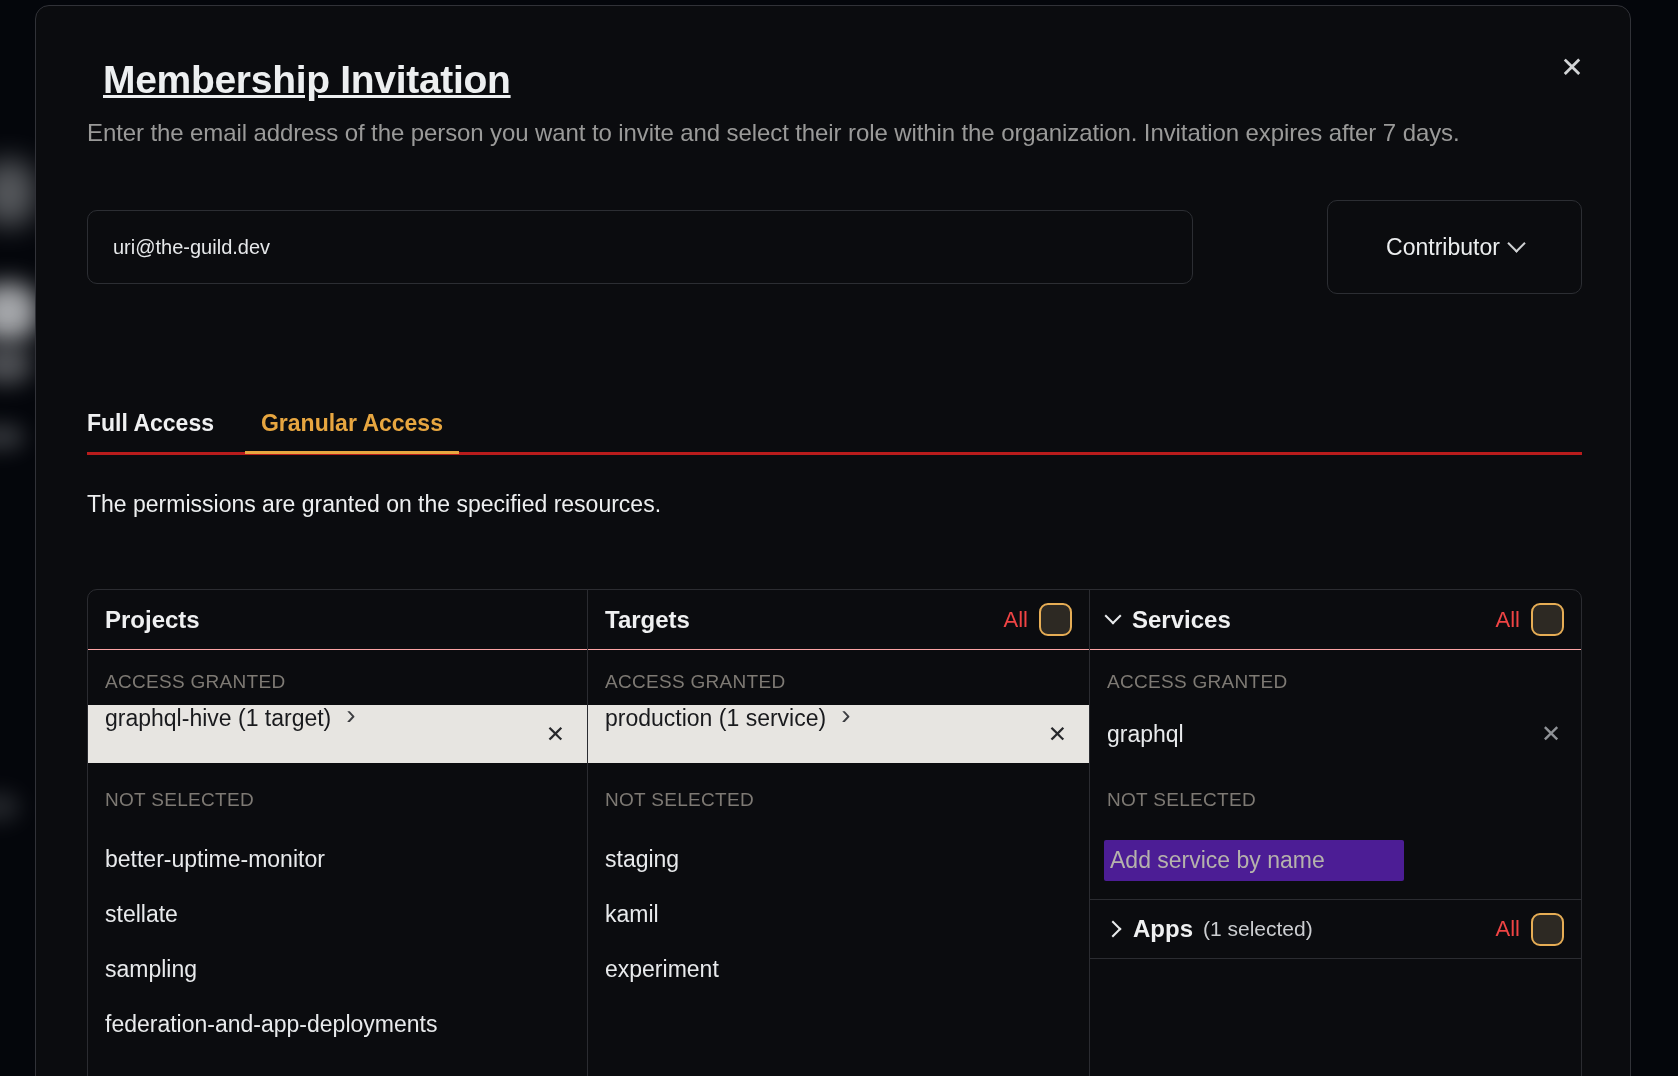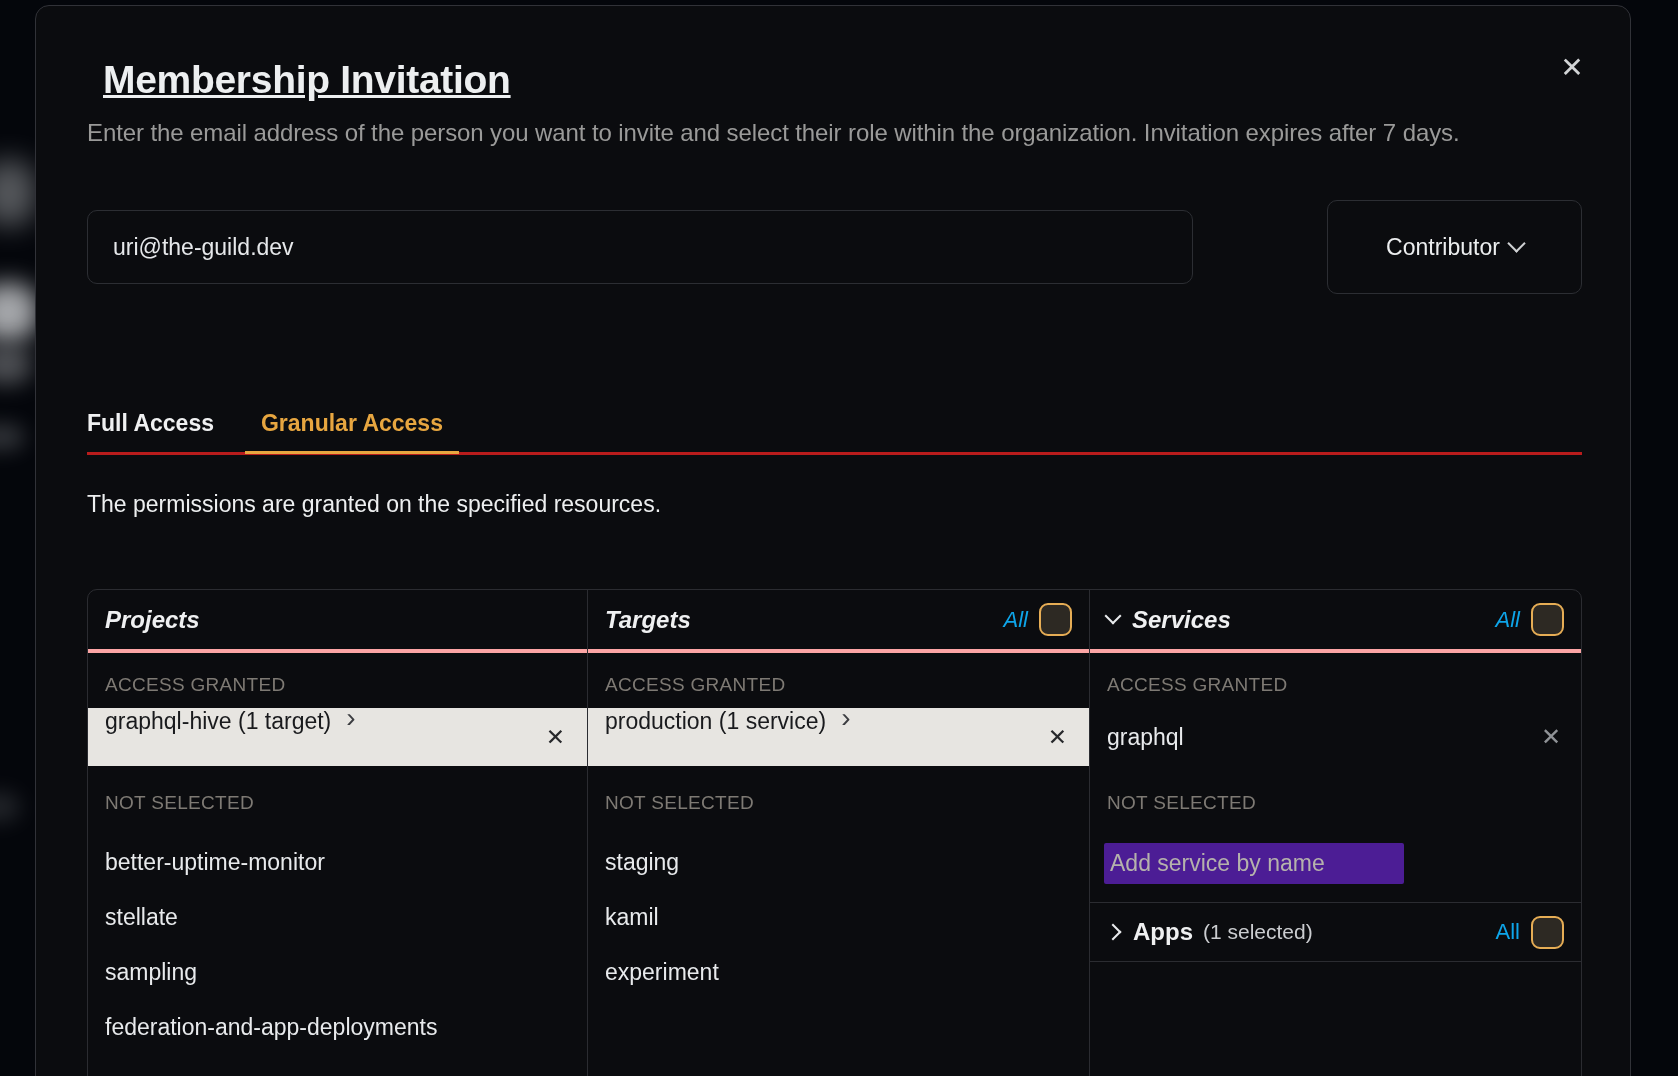--- a/index.html
+++ b/index.html
@@ -14,44 +14,44 @@
 
   .modal{position:absolute;left:35px;top:5px;width:1596px;height:1090px;box-sizing:border-box;
          background:#0b0c0f;border:1px solid #313238;border-radius:14px;padding:0 48px 0 51px;}
   .close-btn{position:absolute;top:42px;right:38px;width:40px;height:40px;background:none;border:none;
              color:#d2d4d6;font-size:28px;line-height:40px;text-align:center;cursor:pointer;padding:0;}
   .title{margin:52px 16px 0;font-size:39px;font-weight:700;color:#edeff0;letter-spacing:-.3px;text-decoration:underline;}
   .desc{margin:13px 0 7px;max-width:1500px;font-size:24px;line-height:35px;color:#9a9a99;letter-spacing:-.1px;}
 
   .input-row{display:flex;align-items:center;margin-top:50px;}
   .email-input{width:1106px;height:74px;box-sizing:border-box;background:transparent;
-               border:1px solid #2c2e33;border-radius:10px;color:#e6e8ea;font-size:23px;
+               border:1px solid #2c2e33;border-radius:10px;color:#e6e8ea;font-size:20px;
                padding:16px 25px;outline:none;font-family:inherit;}
   .role-btn{margin-left:auto;width:255px;height:94px;box-sizing:border-box;background:transparent;
             border:1px solid #2c2e33;border-radius:10px;display:flex;align-items:center;justify-content:center;
             gap:10px;color:#eceeef;font-size:23px;font-weight:500;cursor:pointer;font-family:inherit;}
   .chev{display:inline-block;width:11px;height:11px;border-right:2.4px solid #cfd1d3;border-bottom:2.4px solid #cfd1d3;}
   .chev.down{transform:rotate(45deg);margin-top:-7px;}
   .chev.white{border-color:#e9ebed;}
   .chev.right{transform:rotate(-45deg);}
   .chev.sm{width:10px;height:10px;border-width:2.6px;}
 
   .tabs{display:flex;margin-top:116px;border-bottom:3px solid #b91c1c;}
   .tab{font-size:23px;font-weight:700;color:#f0f1f2;padding:0 0 15px;cursor:pointer;}
   .tab.active{color:#e7a640;border-bottom:3px solid #e7a640;margin:0 0 -2px 31px;padding:0 16px 13px;}
   .note{margin:36px 0 0;font-size:23px;color:#edeff0;}
 
   .grid{margin-top:71px;height:630px;display:grid;grid-template-columns:499px 502px auto;
         border:1px solid #2b2c31;border-radius:10px 10px 0 0;}
   .col{min-width:0;}
   .col+.col{border-left:1px solid #2b2c31;}
-  .col-header{height:59px;border-bottom:4px solid #fca5a5;display:flex;align-items:center;
-              padding:0 17px;font-size:24px;font-weight:700;color:#eff0f1;font-style:italic;}
+  .col-header{height:59px;border-bottom:1px solid #fca5a5;display:flex;align-items:center;
+              padding:0 17px;font-size:24px;font-weight:700;color:#eff0f1;}
   .col-header .chev{margin-right:13px;}
-  .all-wrap{margin-left:auto;display:flex;align-items:center;gap:11px;font-size:22px;font-weight:400;color:#0ea5e9;}
+  .all-wrap{margin-left:auto;display:flex;align-items:center;gap:11px;font-size:22px;font-weight:400;color:#ef4444;}
   .checkbox{width:33px;height:33px;box-sizing:border-box;border:2px solid #e6ad55;border-radius:9px;
             background:#2d2923;cursor:pointer;}
   .sec-label{padding:21px 17px 12px;font-size:19px;letter-spacing:.3px;color:#7e7a74;}
   .sec-label.second{padding:26px 17px 13px;}
   .sel-row{height:58px;background:#e7e5e1;display:flex;
            padding:0 22px 0 17px;font-size:23px;color:#191a1d;cursor:pointer;}
   .row-chev{margin-left:15px;font-size:28px;line-height:20px;color:#3c3d41;}
   .row-x{margin-left:auto;background:none;border:none;font-size:23px;color:#27282b;cursor:pointer;padding:0;font-family:inherit;}
   .items{list-style:none;margin:0;padding:8px 17px 0;}
   .items li{height:55px;display:flex;align-items:center;font-size:23px;color:#e8eaec;cursor:pointer;}

